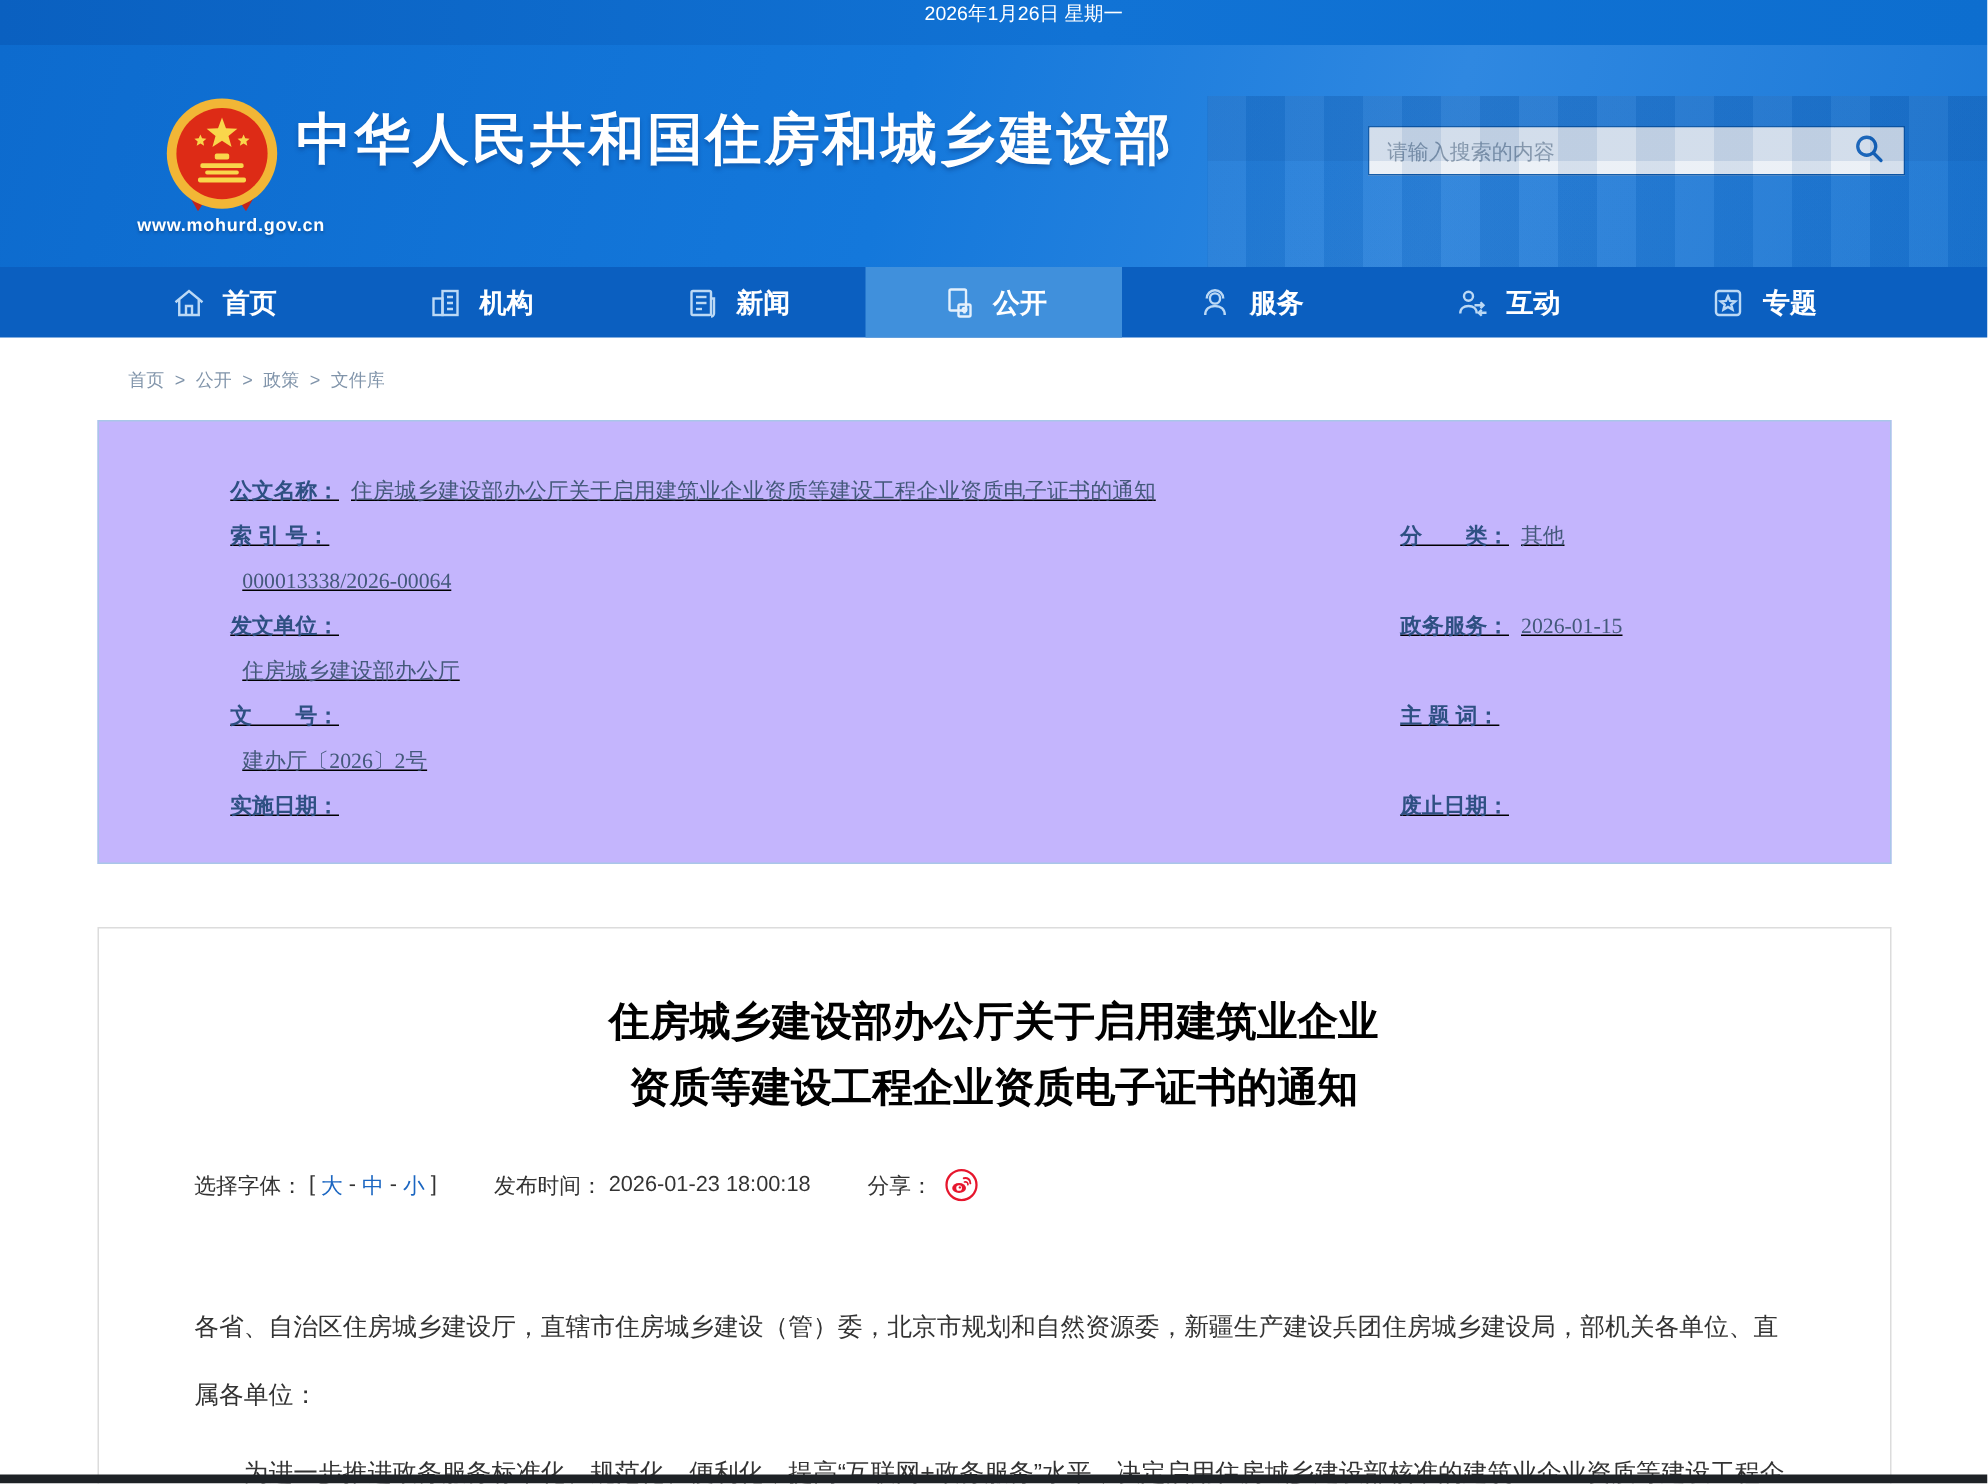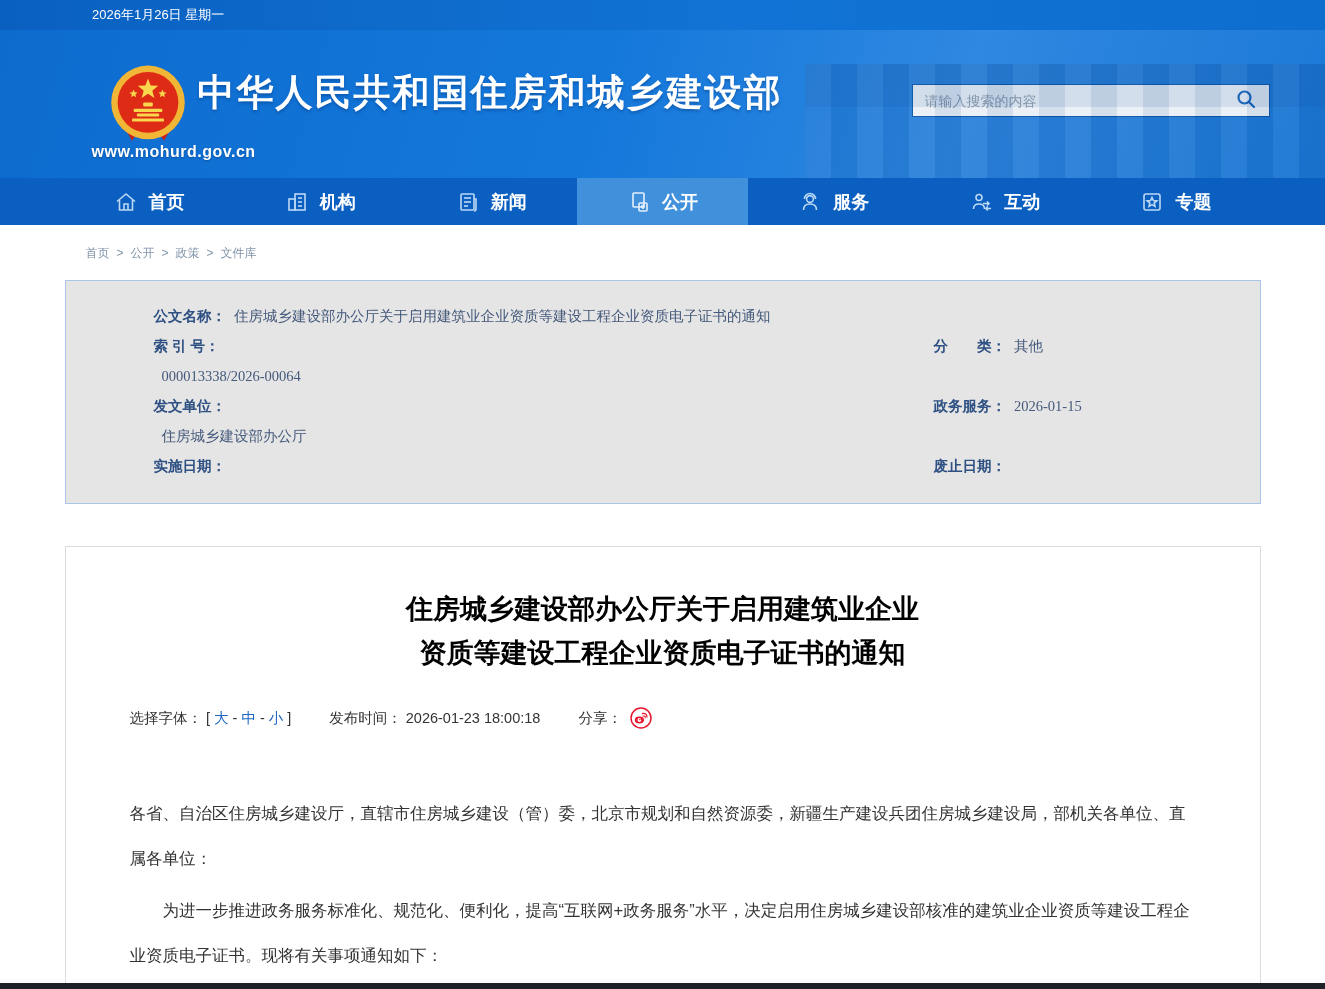--- a/index.html
+++ b/index.html
@@ -7,59 +7,60 @@
   body {
     width:1325px; height:989px; overflow:hidden; position:relative;
     background:#ffffff;
     font-family:"Liberation Sans","DejaVu Sans",sans-serif;
   }
   
   .topbar {
     height:30px; display:flex; align-items:center; justify-content:space-between;
     padding:0 52px 0 92px; color:#fff; font-size:13px;
     background:linear-gradient(90deg,#0a60c0,#1173d5 55%,#0d6ecf);
+    flex-direction:column;
   }
   .topbar-right { display:flex; align-items:flex-end; gap:20px;margin-top:43px; }
   .topbar-link { display:flex; align-items:center; gap:6px; cursor:pointer; color:#fff; }
   .topbar-link svg { display:block; }
   
   .header {
     height:148px; position:relative; overflow:hidden;
     background:linear-gradient(105deg,#0d6bce 0%,#1478db 45%,#2f88e1 72%,#1c79d7 100%);
   }
   .header::after { 
     content:""; position:absolute; right:0; top:34px; width:520px; height:114px;
     background:
       linear-gradient(180deg, rgba(10,70,145,.18) 0 38%, rgba(10,70,145,.08) 38% 100%),
       repeating-linear-gradient(90deg, rgba(255,255,255,.05) 0 26px, rgba(10,70,145,.10) 26px 52px);
     pointer-events:none;
   }
   .header-inner { width:1198px; margin:0 auto; position:relative; height:100%; }
   .emblem { position:absolute; left:44px; top:34px; width:80px; height:80px; }
-  .site-url { position:absolute; left:28px; top:113px; color:#fff; font-weight:bold; font-size:16px; letter-spacing:.5px; text-shadow:0 1px 2px rgba(0,40,90,.4); }
+  .site-url { position:absolute; left:28px; top:113px; color:#fff; font-weight:bold; font-size:12px; letter-spacing:.5px; text-shadow:0 1px 2px rgba(0,40,90,.4); }
   .site-name { position:absolute; left:134px; top:38px; font-size:37px; font-weight:bold; color:#fff; letter-spacing:2px; text-shadow:0 2px 3px rgba(0,40,100,.35); white-space:nowrap; }
   .site-name-en { position:absolute; left:136px; top:92px; font-size:15px; color:#eef5fd; white-space:nowrap; }
   .search-box { position:absolute; right:-8px; top:54px; width:358px; height:33px; background:#fff; display:flex; align-items:stretch; border:1px solid #0a57a8; }
   .search-input { flex:1; border:none; outline:none; padding:0 12px; font-size:14px; color:#333; font-family:inherit; }
   .search-input::placeholder { color:#9aa4ae; }
   .search-btn { width:46px; border:none; background:#fff; display:flex; align-items:center; justify-content:center; cursor:pointer; }
   
   .nav { height:47px; background:#0b5fc0; }
   .nav-inner { width:1198px; margin:0 auto; display:flex; height:100%; }
   .nav-item { flex:1; display:flex; align-items:center; justify-content:center; gap:11px; color:#fff; font-size:18px; font-weight:bold; cursor:pointer; }
   .nav-item.active { background:#4090dc; }
   .nav-item svg { display:block; }
   
   .breadcrumb { width:1198px; margin:20px auto 0; padding-left:22px; font-size:12px; color:#8094aa; }
   .crumb { cursor:pointer; }
   .crumb-sep { margin:0 7px; }
   
   .meta-panel {
-    width:1196px; margin:18px auto 0; background:#e5e5e5; border:1px solid #a9c6e8;
-    padding:20px 0 22px 88px; font-size:14.5px;
+    width:1196px; margin:18px auto 0; background:#c4b5fd; border:1px solid #a9c6e8;
+    padding:32px 0 22px 88px; font-size:14.5px;text-decoration:underline;
   }
   .meta-row { display:flex; line-height:30px; }
   .meta-cell { display:flex; }
   .meta-cell.left { width:780px; padding-right:20px;flex-direction:column; }
   .meta-cell.right { flex:1; }
   .meta-label { font-weight:bold; color:#2e5082; white-space:pre; flex:none; }
   .meta-value { color:#44597b; margin-left:8px; font-family:"Liberation Serif","DejaVu Serif",serif; }
   
   .article-panel {
     width:1196px; margin:42px auto 0; background:#fff; border:1px solid #dcdcdc;
@@ -249,20 +250,30 @@
       <span class="meta-label">发文单位：</span>
       <span class="meta-value">住房城乡建设部办公厅</span>
     </div>
     <div class="meta-cell right">
       <span class="meta-label">政务服务：</span>
       <span class="meta-value">2026-01-15</span>
     </div>
   </div>
   <div class="meta-row">
     <div class="meta-cell left">
+      <span class="meta-label">文　　号：</span>
+      <span class="meta-value">建办厅〔2026〕2号</span>
+    </div>
+    <div class="meta-cell right">
+      <span class="meta-label">主 题 词：</span>
+      <span class="meta-value"></span>
+    </div>
+  </div>
+  <div class="meta-row">
+    <div class="meta-cell left">
       <span class="meta-label">实施日期：</span>
       <span class="meta-value"></span>
     </div>
     <div class="meta-cell right">
       <span class="meta-label">废止日期：</span>
       <span class="meta-value"></span>
     </div>
   </div>
 </div>
 

